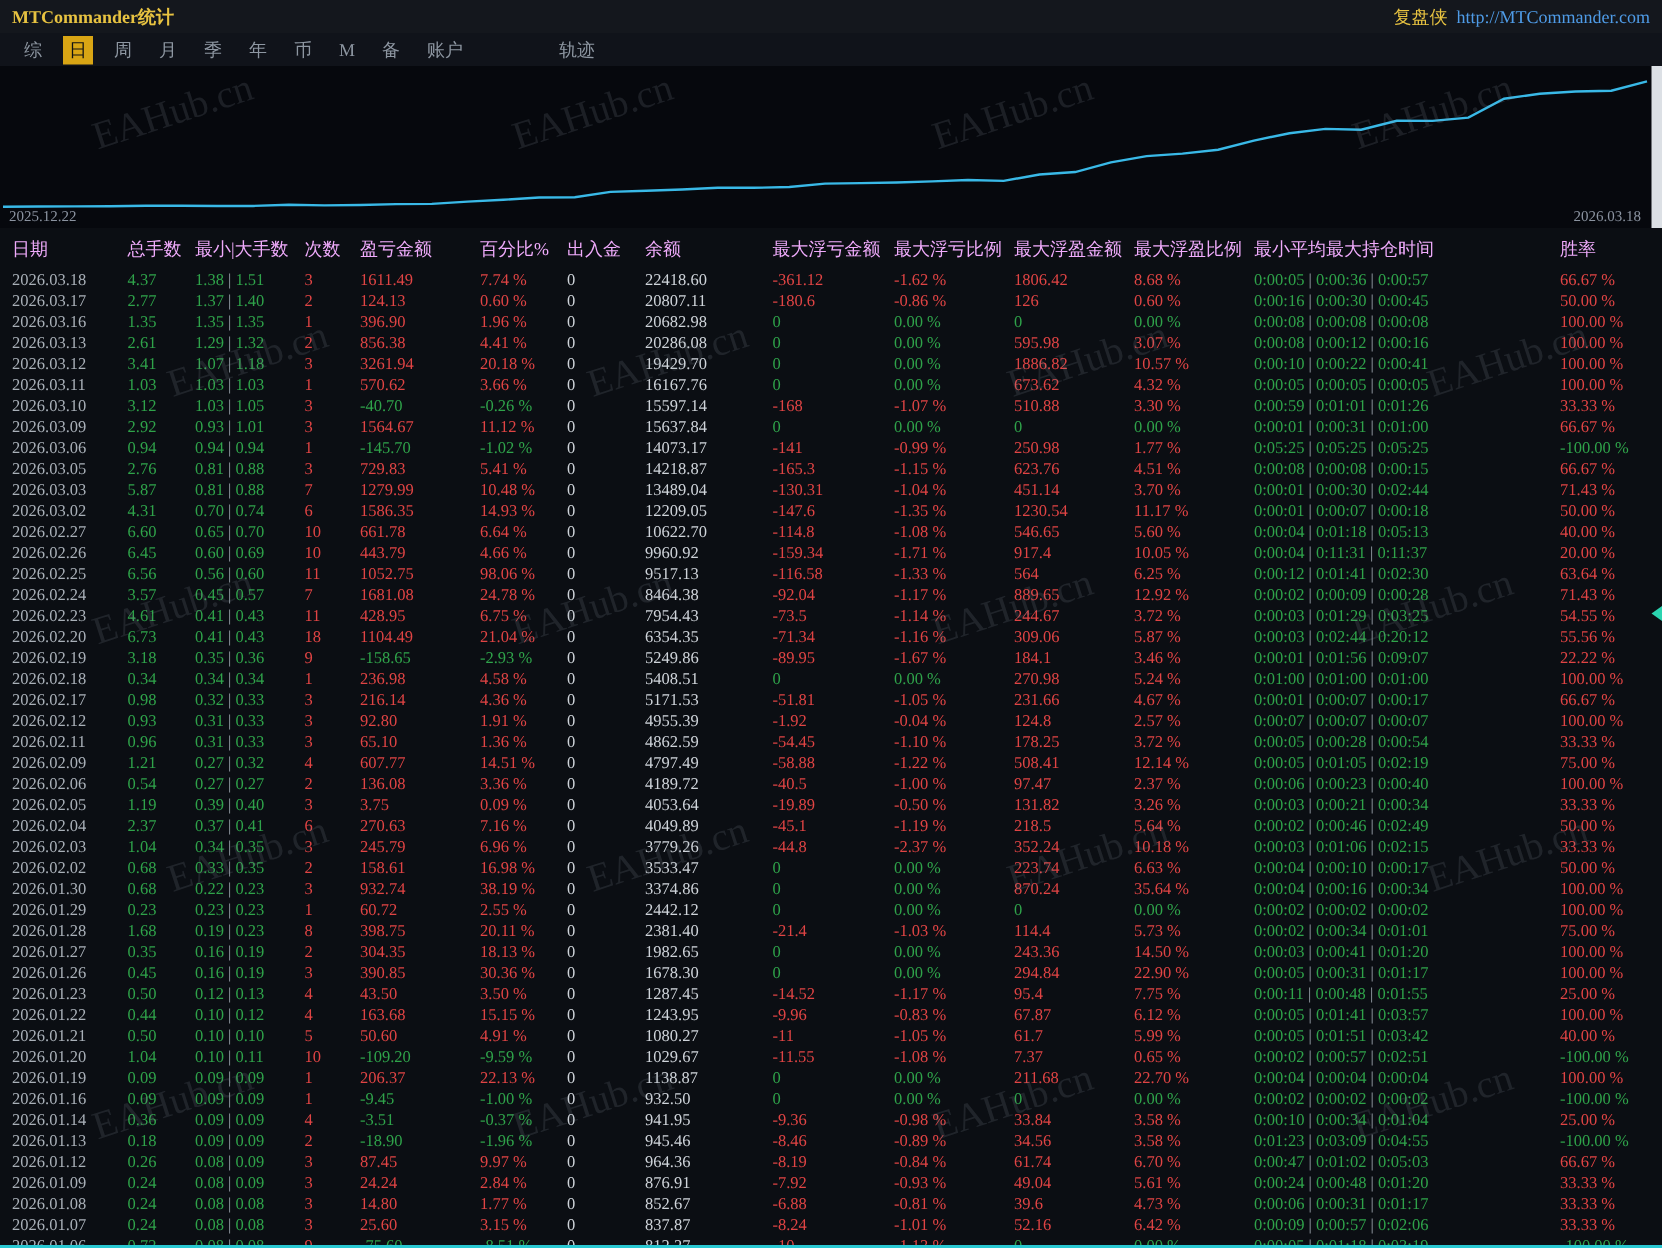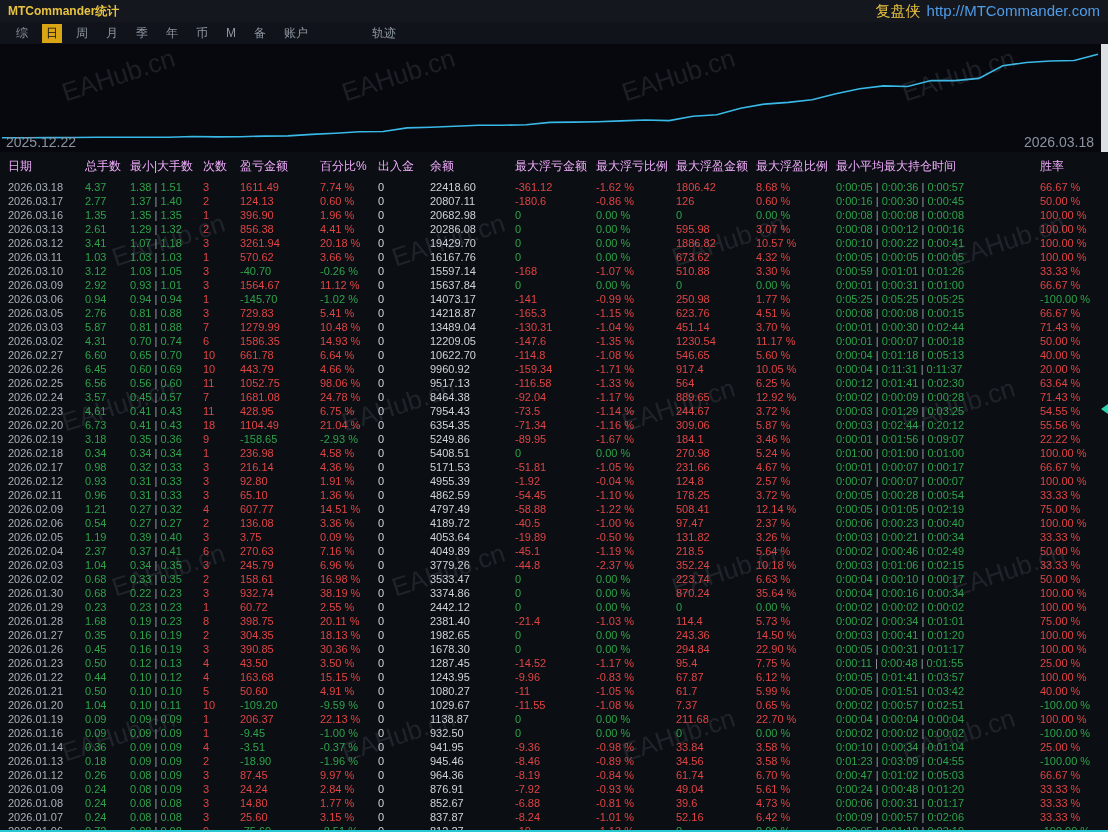--- a/index.html
+++ b/index.html
@@ -1,31 +1,31 @@
 <!DOCTYPE html>
 <html><head>
 <meta charset="utf-8">
 <style>
   html,body{margin:0;padding:0;background:#0a0d12;overflow:hidden;}
   .app{position:relative;width:1108px;height:832px;background:#0b0e13;overflow:hidden;
-       font-family:Liberation Sans, sans-serif;color:#c9ced4;}
+       font-family:Liberation Serif, serif;color:#c9ced4;}
   .titlebar{position:absolute;top:0;left:0;right:0;height:22px;background:#14171d;
             display:flex;align-items:center;justify-content:space-between;padding:0 8px;box-sizing:border-box;}
   .title{color:#e8c341;font-weight:bold;font-size:12px;}
-  .brand{font-size:15px;display:flex;gap:6px;}
+  .brand{font-size:12px;display:flex;gap:6px;align-items:center;}
   .brand .name{color:#e8c341;}
   .brand .url{color:#4f9ce8;cursor:pointer;text-decoration:none;}
   .menubar{position:absolute;top:22px;left:0;right:0;height:22px;background:#10131a;
            display:flex;align-items:center;gap:10px;padding:0 12px;font-size:12px;color:#8e97a2;}
   .menu-item{cursor:pointer;padding:1px 4px;}
   .menu-item.active{background:#d9a514;color:#0d1014;}
   .menu-item.gap{margin-left:46px;}
   .chart{position:absolute;top:44px;left:0;width:1108px;height:108px;background:#06080d;}
   .chart svg{display:block;}
-  .chart-date{position:absolute;bottom:2px;font-size:14px;color:#8b93a0;}
+  .chart-date{position:absolute;bottom:2px;font-size:10px;color:#8b93a0;}
   .chart-date.left{left:6px;}
   .chart-date.right{right:14px;}
   .chart-scrollbar{position:absolute;top:0;right:0;width:7px;height:108px;background:#dce0e5;cursor:pointer;}
   .thead,.row{display:grid;grid-template-columns:77px 45px 73px 37px 80px 58px 52px 85px 81px 80px 80px 80px 204px 68px;
               padding-left:8px;box-sizing:border-box;}
   .thead{position:absolute;top:152px;left:0;right:0;height:28px;align-items:center;font-size:12px;color:#f0abfc;}
   .tbody{position:absolute;top:180px;left:0;right:0;height:652px;overflow:hidden;}
   .row{height:14px;line-height:14px;font-size:11px;white-space:nowrap;cursor:default;}
   .c-date{color:#a9b0b8;}
   .green{color:#2fa34a;}

